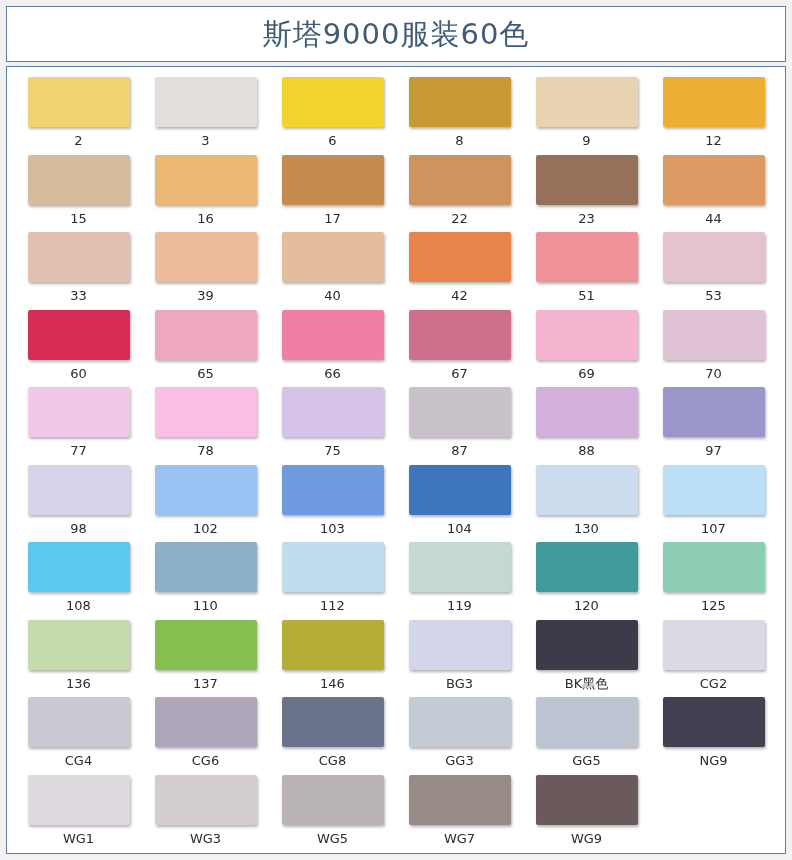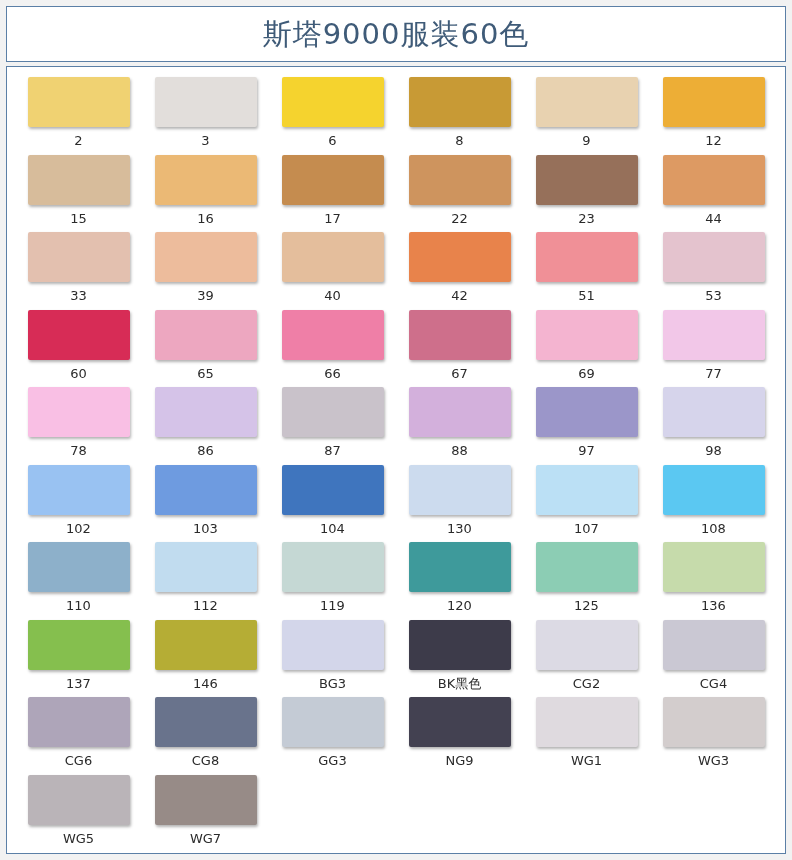--- a/index.html
+++ b/index.html
@@ -189,30 +189,34 @@
         </div>
         <div class="cell">
           <div class="chip" style="background: rgb(206, 111, 139);"></div>
           <div class="chip-label">67</div>
         </div>
         <div class="cell">
           <div class="chip" style="background: rgb(244, 180, 208);"></div>
           <div class="chip-label">69</div>
         </div>
         <div class="cell">
+          <div class="chip" style="background: rgb(223, 194, 212);"></div>
+          <div class="chip-label">70</div>
+        </div>
+        <div class="cell">
           <div class="chip" style="background: rgb(242, 199, 232);"></div>
           <div class="chip-label">77</div>
         </div>
         <div class="cell">
           <div class="chip" style="background: rgb(249, 191, 228);"></div>
           <div class="chip-label">78</div>
         </div>
         <div class="cell">
           <div class="chip" style="background: rgb(213, 195, 232);"></div>
-          <div class="chip-label">86</div>
+          <div class="chip-label">75</div>
         </div>
         <div class="cell">
           <div class="chip" style="background: rgb(201, 194, 202);"></div>
           <div class="chip-label">87</div>
         </div>
         <div class="cell">
           <div class="chip" style="background: rgb(211, 176, 220);"></div>
           <div class="chip-label">88</div>
         </div>
         <div class="cell">
@@ -301,35 +305,43 @@
         </div>
         <div class="cell">
           <div class="chip" style="background: rgb(105, 115, 140);"></div>
           <div class="chip-label">CG8</div>
         </div>
         <div class="cell">
           <div class="chip" style="background: rgb(196, 203, 213);"></div>
           <div class="chip-label">GG3</div>
         </div>
         <div class="cell">
+          <div class="chip" style="background: rgb(188, 197, 209);"></div>
+          <div class="chip-label">GG5</div>
+        </div>
+        <div class="cell">
           <div class="chip" style="background: rgb(67, 65, 81);"></div>
           <div class="chip-label">NG9</div>
         </div>
         <div class="cell">
           <div class="chip" style="background: rgb(223, 218, 223);"></div>
           <div class="chip-label">WG1</div>
         </div>
         <div class="cell">
           <div class="chip" style="background: rgb(211, 205, 205);"></div>
           <div class="chip-label">WG3</div>
         </div>
         <div class="cell">
           <div class="chip" style="background: rgb(186, 180, 184);"></div>
           <div class="chip-label">WG5</div>
         </div>
         <div class="cell">
           <div class="chip" style="background: rgb(151, 139, 135);"></div>
           <div class="chip-label">WG7</div>
         </div>
+        <div class="cell">
+          <div class="chip" style="background: rgb(107, 90, 92);"></div>
+          <div class="chip-label">WG9</div>
+        </div>
       </div>
   </div>
 
 </div>
 
 </body></html>

